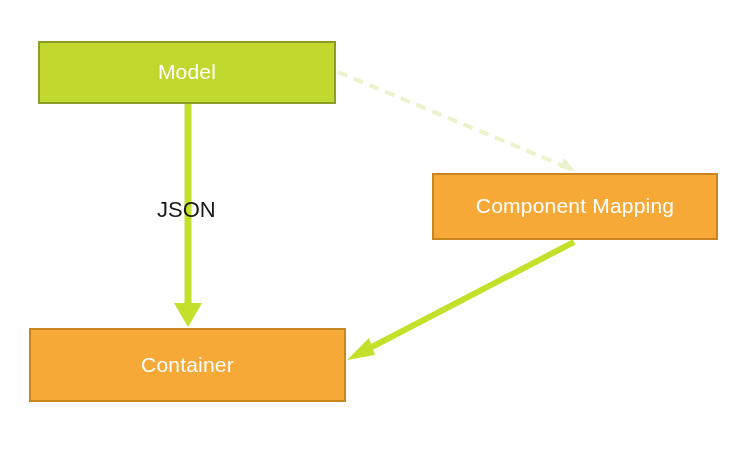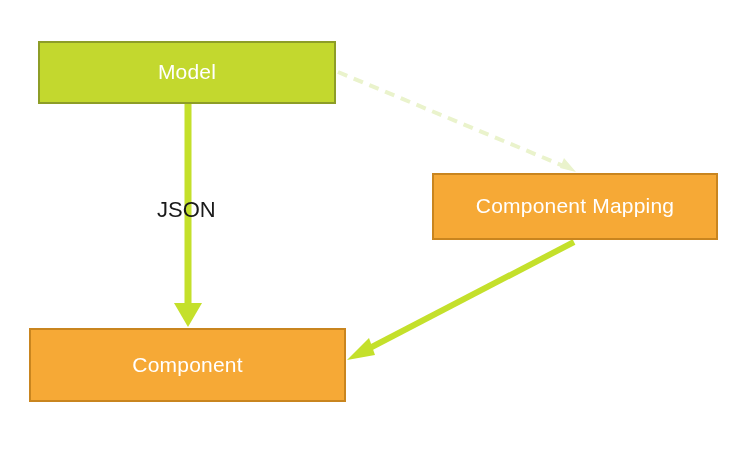--- a/index.html
+++ b/index.html
@@ -108,18 +108,18 @@
 
   <div class="node node-component-mapping">
     <span class="node-label">Component Mapping</span>
   </div>
 
   <div class="node node-model">
     <span class="node-label">Model</span>
   </div>
 
   <div class="node node-container">
-    <span class="node-label">Component</span>
+    <span class="node-label">Container</span>
   </div>
 
   <div class="edge-label edge-label-json">JSON</div>
 
 </div>
 
 </body></html>

